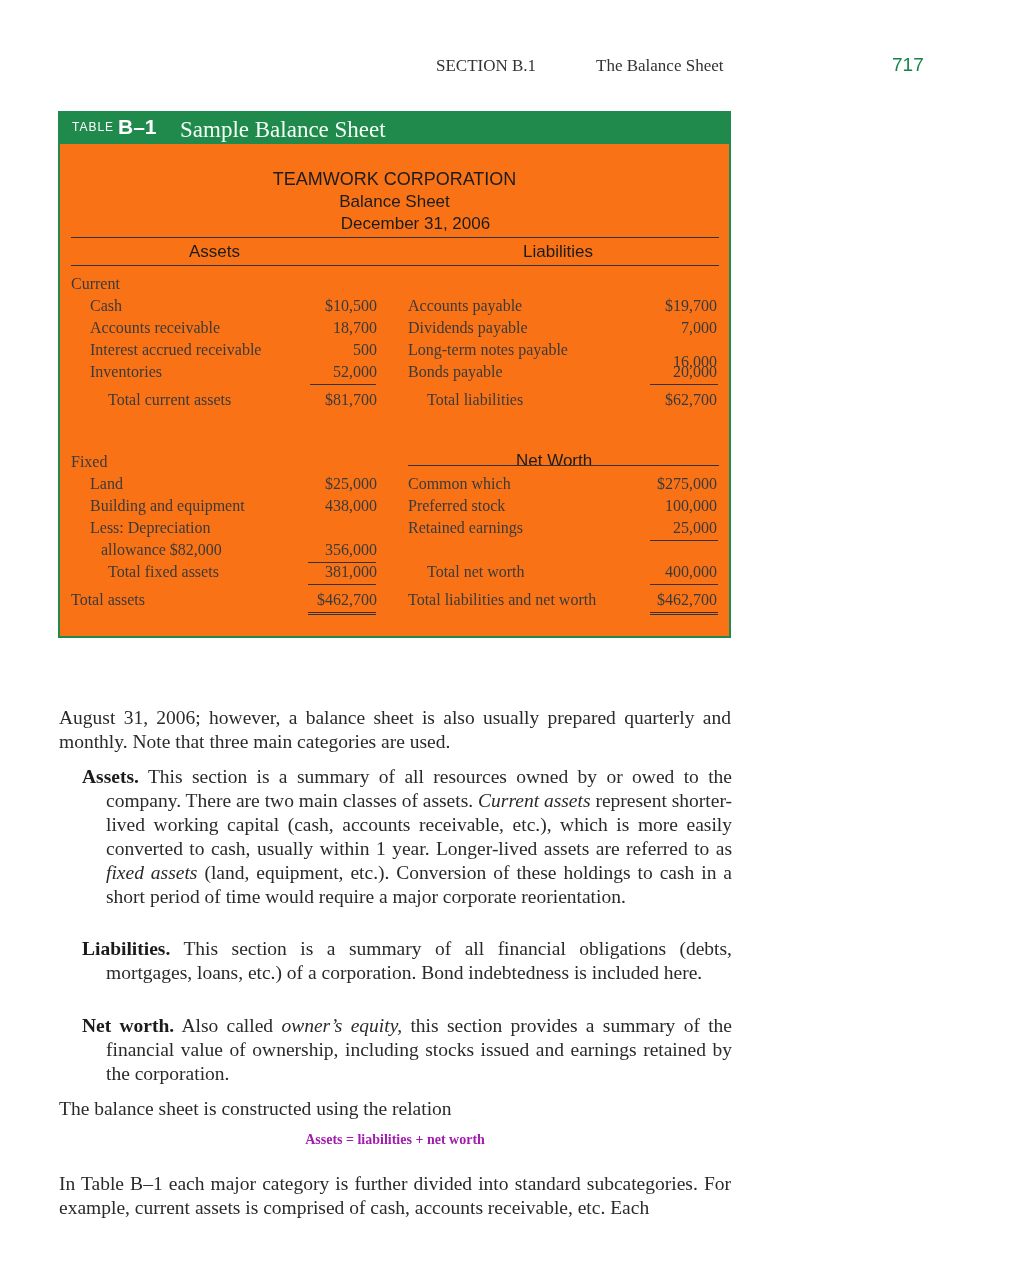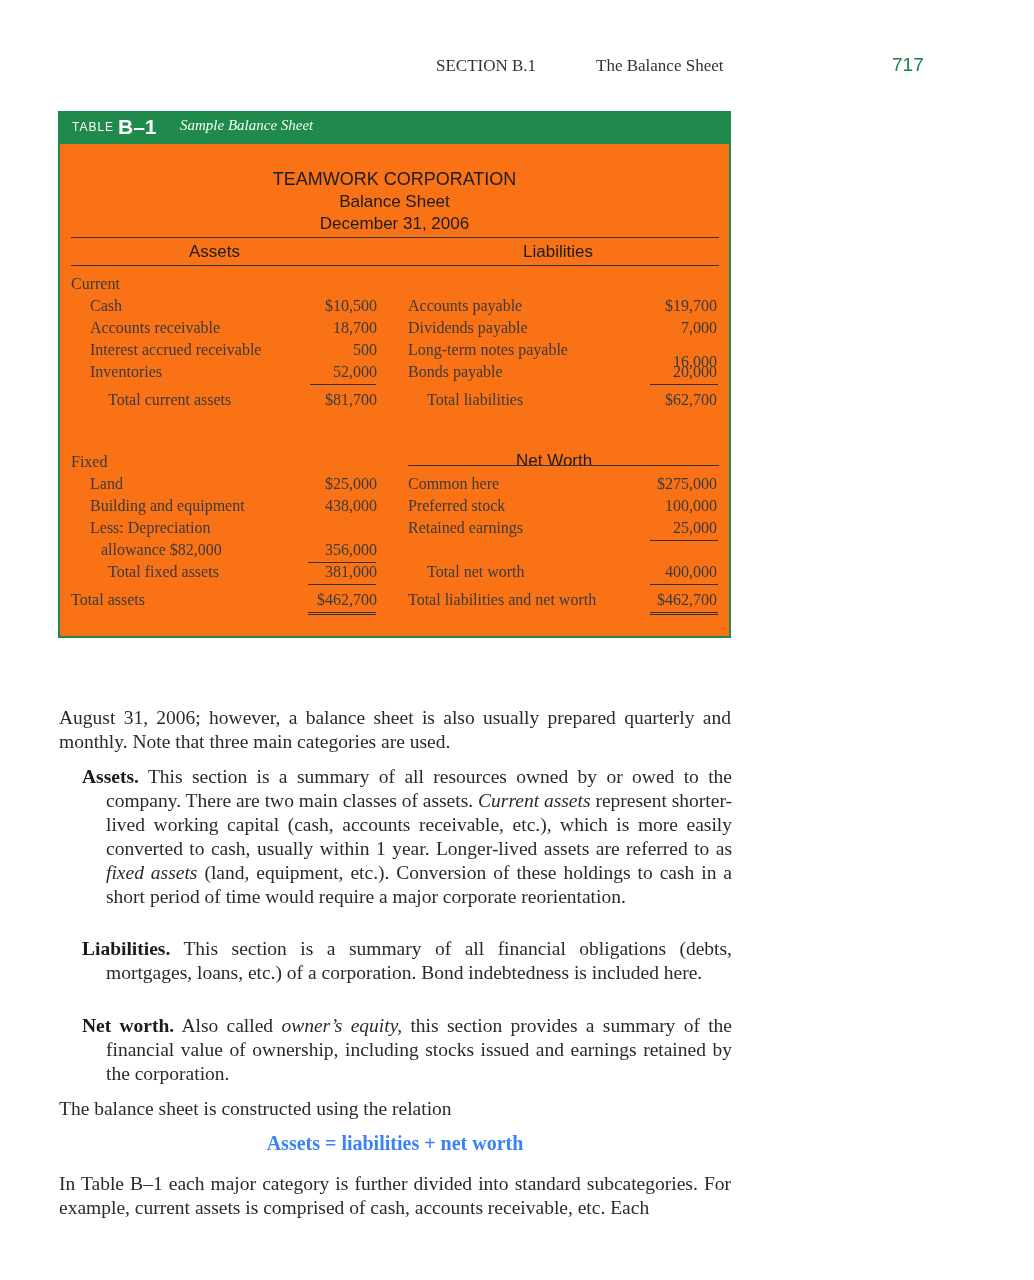--- a/index.html
+++ b/index.html
@@ -14,40 +14,40 @@
 
   .table-box {
     position: absolute; left: 58px; top: 111px; width: 673px; height: 527px;
     border: 2px solid #1f8a4c; background: #f97316; box-sizing: border-box;
   }
   .table-caption {
     height: 31px; background: #1f8a4c; color: #ffffff; position: relative;
   }
   .cap-label { position: absolute; left: 12px; top: 7px; font-family: "Liberation Sans", "DejaVu Sans", sans-serif; font-size: 12px; letter-spacing: 1px; }
   .cap-num { position: absolute; left: 58px; top: 2px; font-family: "Liberation Sans", "DejaVu Sans", sans-serif; font-size: 21px; font-weight: bold; }
-  .cap-title { position: absolute; left: 120px; top: 4px; font-size: 15px; color: #f4fff6; font-style: italic; }
+  .cap-title { position: absolute; left: 120px; top: 4px; font-size: 23px; color: #f4fff6; }
 
   .corp { position: absolute; left: 0; width: 669px; text-align: center; font-family: "Liberation Sans", "DejaVu Sans", sans-serif; color: #1c1c1c; }
   .corp-name { top: 56px; font-size: 18px; }
   .corp-doc { top: 79px; font-size: 17px; }
-  .corp-date { top: 101px; font-size: 17px; }
+  .corp-date { top: 101px; font-size: 17px; margin-left: 21px; }
 
   .rule { position: absolute; height: 0; border-top: 1.5px solid #333; }
   .col-head { position: absolute; font-family: "Liberation Sans", "DejaVu Sans", sans-serif; font-size: 17px; color: #1c1c1c; }
 
   .row { position: absolute; font-size: 16px; color: #3a3a3a; white-space: nowrap; }
   .amt { position: absolute; font-size: 16px; color: #3a3a3a; text-align: right; white-space: nowrap; }
   .lbl-u { position: absolute; height: 0; border-top: 1px solid #333; }
 
   .body-text { position: absolute; left: 59px; width: 672px; font-size: 19.5px; line-height: 24px; color: #2a2a2a; }
   .body-text p { margin: 0; }
   .item { position: absolute; left: 82px; width: 650px; font-size: 19.5px; line-height: 24px; text-align: justify; color: #2a2a2a; }
   .item .hang { display: block; padding-left: 24px; text-indent: -24px; }
   .item b { color: #1b1b1b; }
-  .equation { position: absolute; left: 0; width: 790px; text-align: center; top: 1132px; font-size: 20px; font-weight: bold; color: #3b82f6; }
+  .equation { position: absolute; left: 0; width: 790px; text-align: center; top: 1132px; font-size: 14px; font-weight: bold; color: #a21caf; }
 </style>
 </head>
 <body>
 
 <div class="running-head">
   <span class="rh-section">SECTION B.1</span>
   <span class="rh-title">The Balance Sheet</span>
   <span class="rh-page">717</span>
 </div>
 
@@ -105,21 +105,21 @@
   <div class="row" style="left:41px; top:428px;">allowance $82,000</div>
   <div class="amt" style="right:352px; top:428px;">356,000</div>
   <div class="lbl-u" style="left:248px; width:68px; top:449px;"></div>
   <div class="row" style="left:48px; top:450px;">Total fixed assets</div>
   <div class="amt" style="right:352px; top:450px;">381,000</div>
   <div class="lbl-u" style="left:248px; width:68px; top:471px;"></div>
   <div class="row" style="left:11px; top:478px;">Total assets</div>
   <div class="amt" style="right:352px; top:478px;">$462,700</div>
   <div class="lbl-u" style="left:248px; width:68px; top:499px; border-top:3px double #333;"></div>
 
-  <div class="row" style="left:348px; top:362px;">Common here</div>
+  <div class="row" style="left:348px; top:362px;">Common which</div>
   <div class="amt" style="right:12px; top:362px;">$275,000</div>
   <div class="row" style="left:348px; top:384px;">Preferred stock</div>
   <div class="amt" style="right:12px; top:384px;">100,000</div>
   <div class="row" style="left:348px; top:406px;">Retained earnings</div>
   <div class="amt" style="right:12px; top:406px;">25,000</div>
   <div class="lbl-u" style="left:590px; width:68px; top:427px;"></div>
   <div class="row" style="left:367px; top:450px;">Total net worth</div>
   <div class="amt" style="right:12px; top:450px;">400,000</div>
   <div class="lbl-u" style="left:590px; width:68px; top:471px;"></div>
   <div class="row" style="left:348px; top:478px;">Total liabilities and net worth</div>

